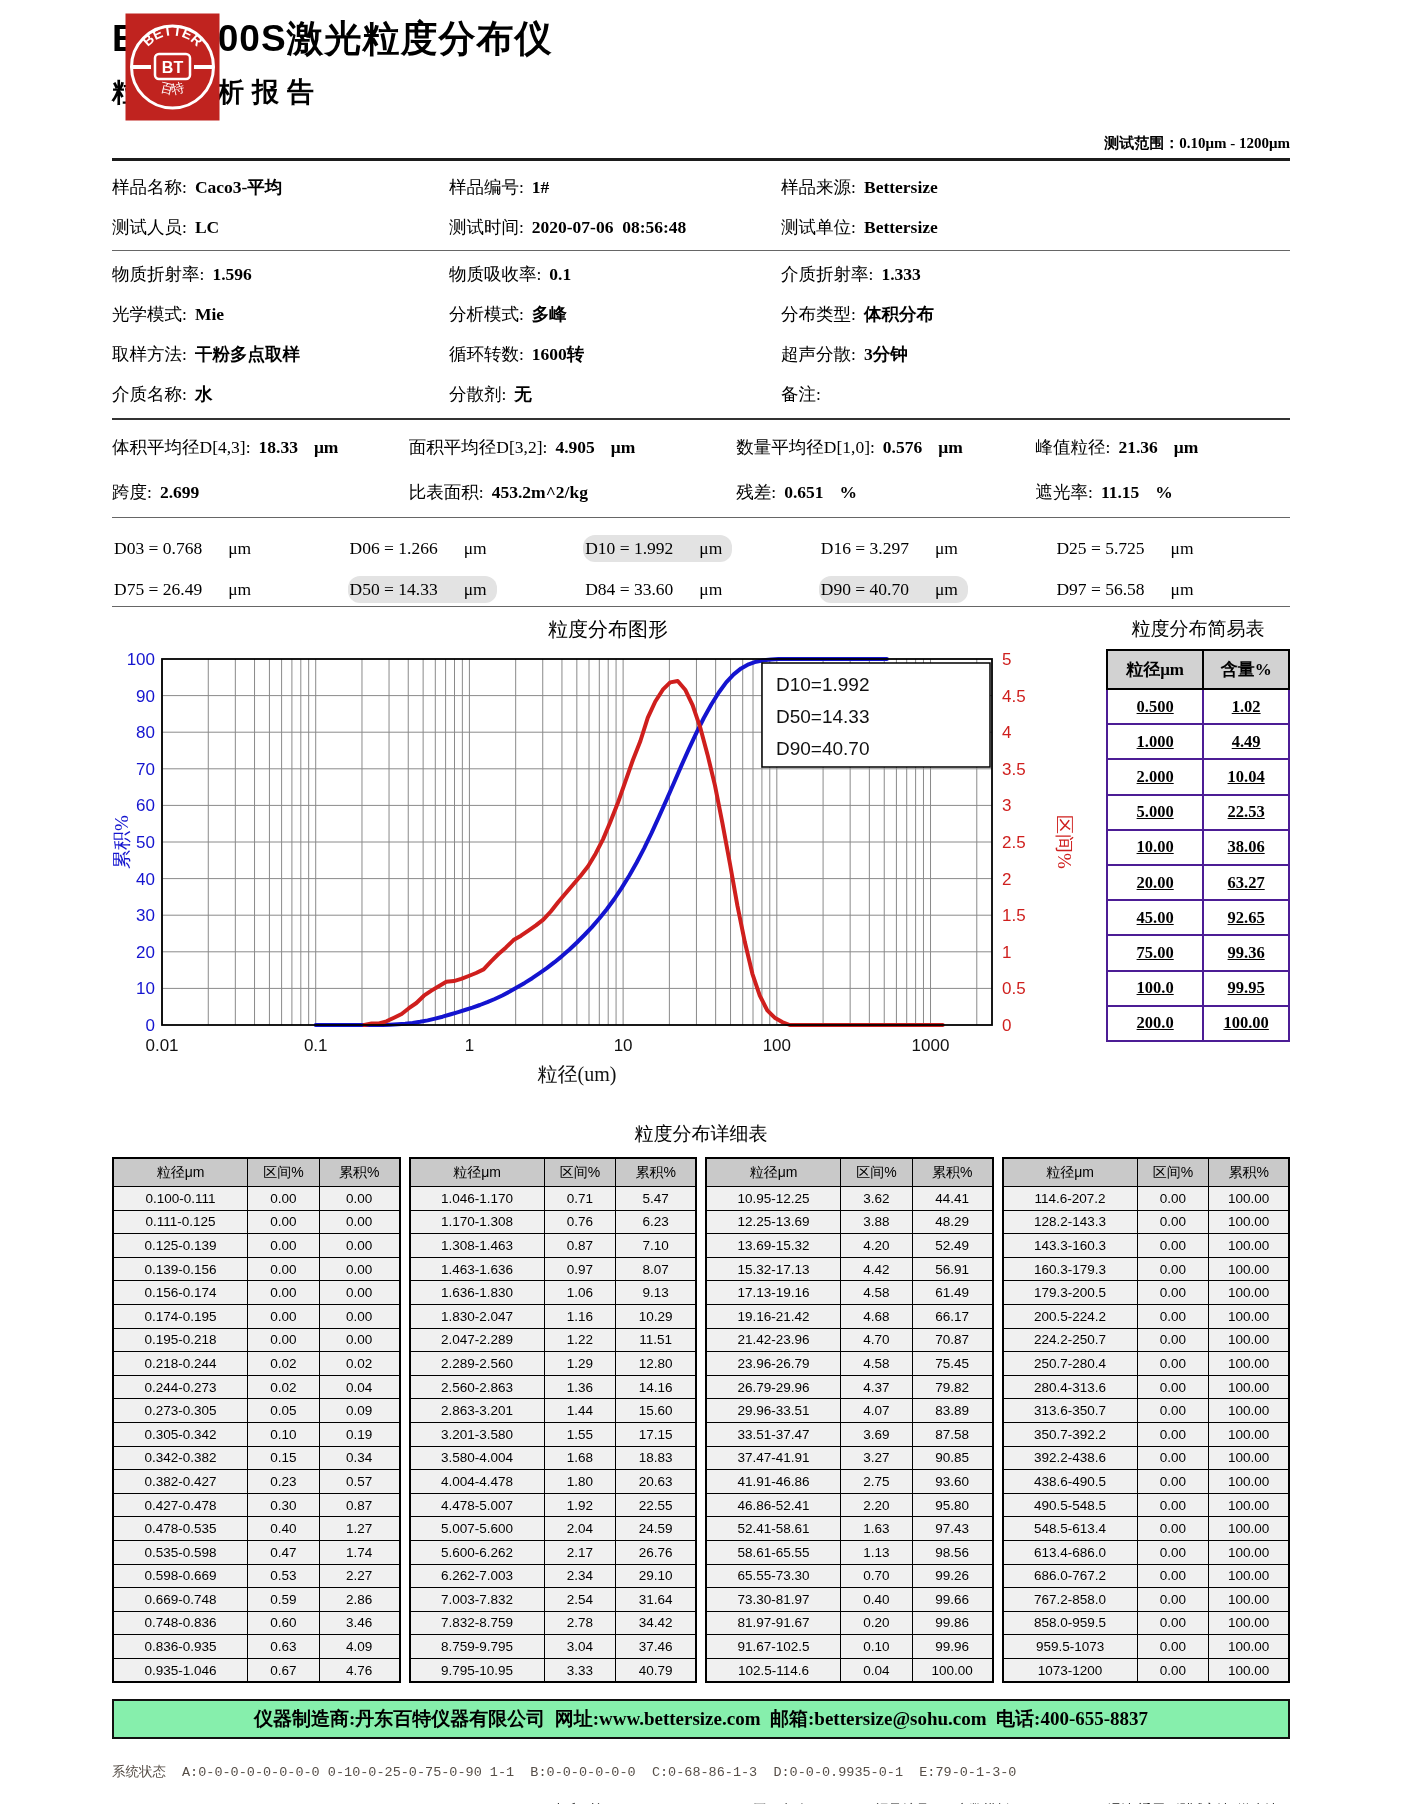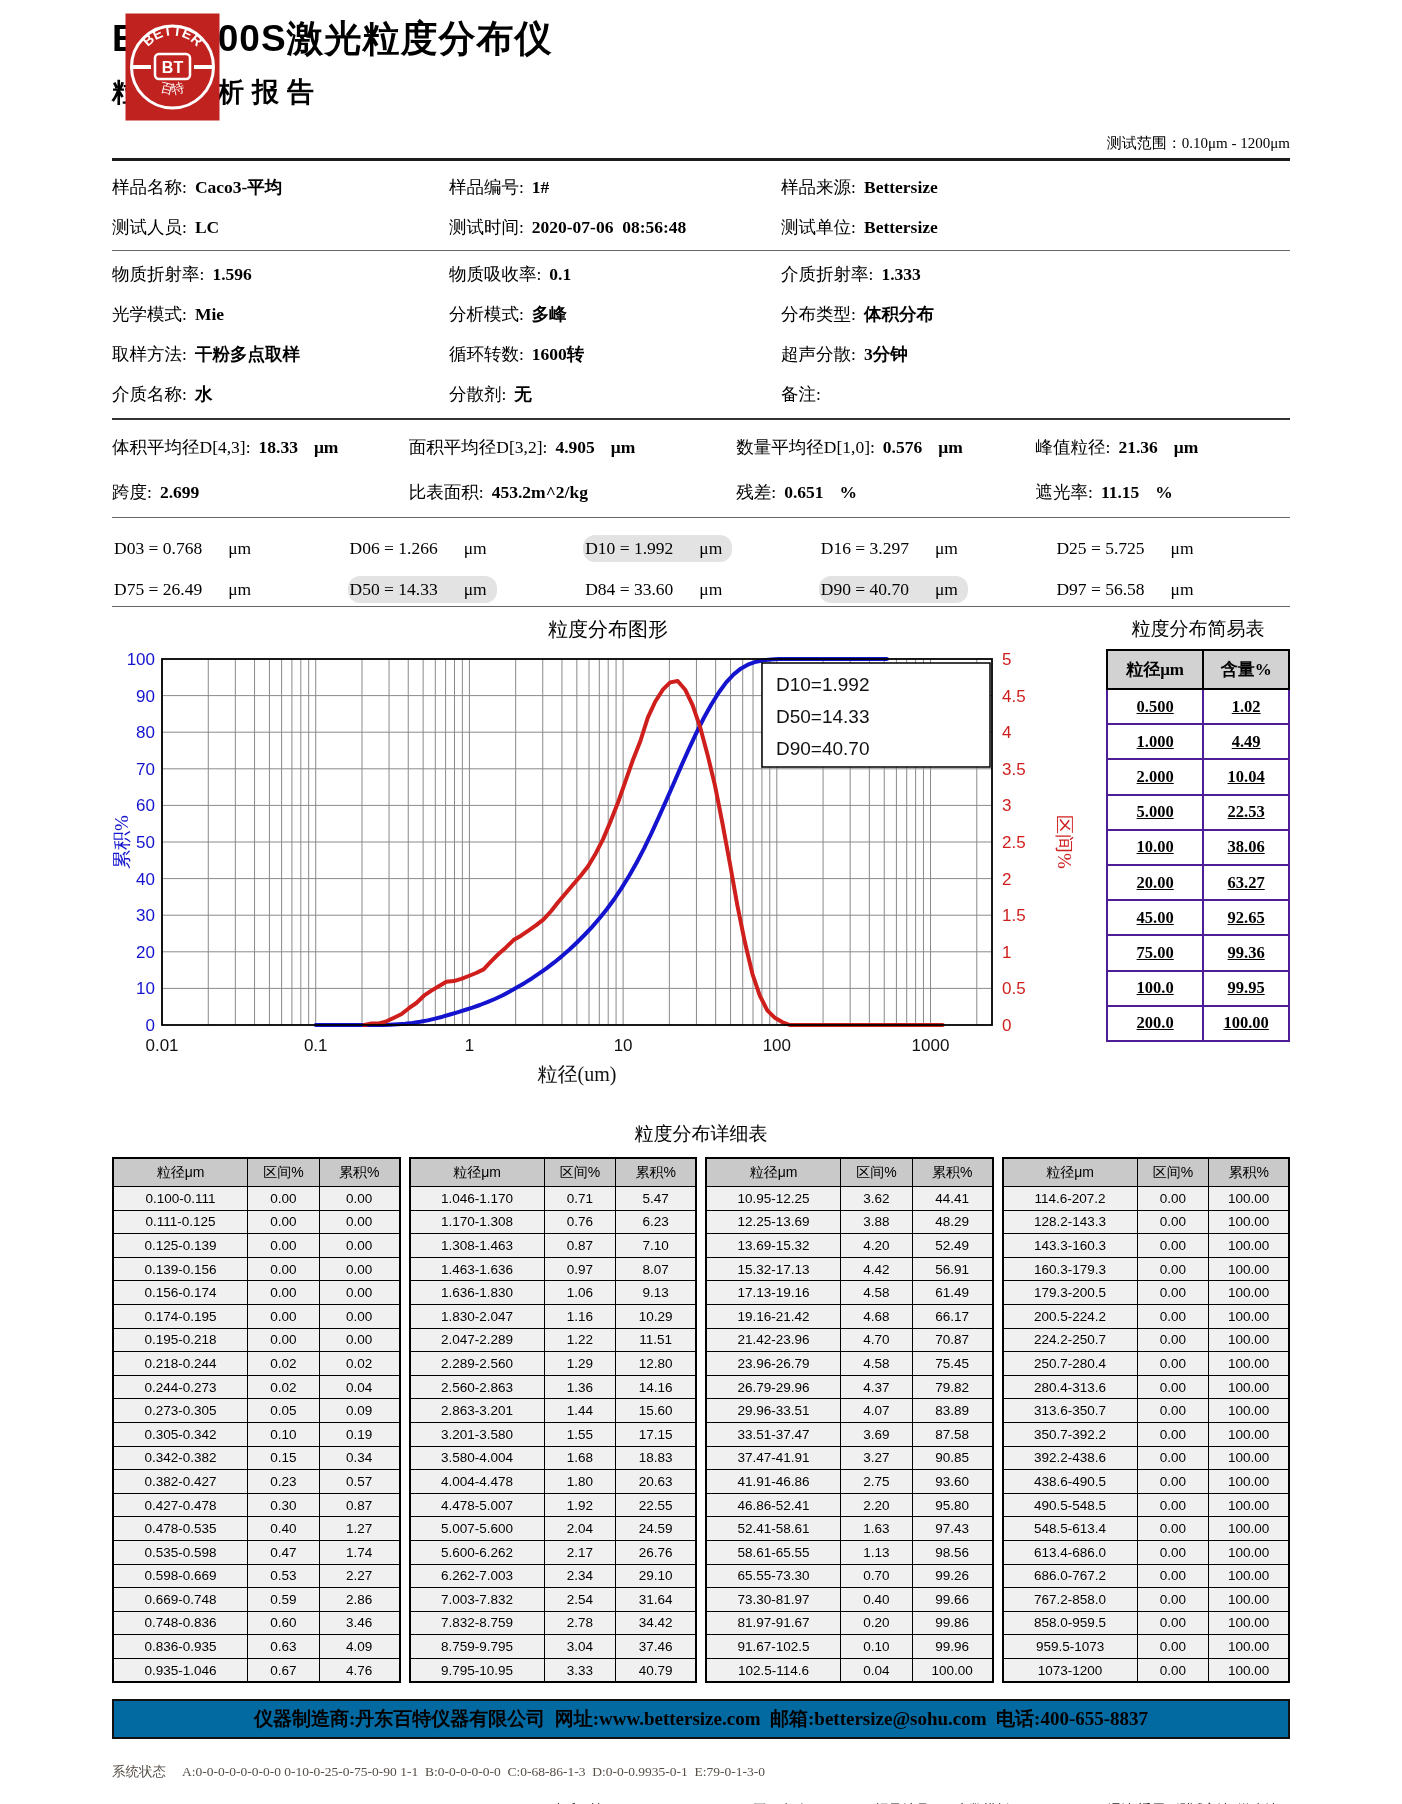--- a/index.html
+++ b/index.html
@@ -7,21 +7,21 @@
        font-family:"Liberation Serif",serif;color:#000;}
   .page{padding:0 112px;}
 
   
   .hdr{position:relative;height:158px;border-bottom:3px solid #1c1c1c;}
   .logo{position:absolute;left:12px;top:12px;width:97px;height:110px;}
   .titles{text-align:left;margin-right:150px;}
   .t1{font-size:37px;font-weight:bold;padding-top:14px;letter-spacing:1px;
       font-family:"Liberation Sans",sans-serif;}
   .t2{font-size:27px;font-weight:bold;margin-top:10px;letter-spacing:8px;}
-  .range{position:absolute;right:0;bottom:5px;font-size:15px;font-weight:normal;white-space:pre;}
+  .range{position:absolute;right:0;bottom:5px;font-size:15px;font-weight:bold;white-space:pre;}
 
   
   .iwrap{padding-top:6px;}
   .irow{display:flex;align-items:center;height:40px;font-size:17.5px;}
   .irow .c{display:flex;align-items:baseline;}
   .c1{width:28.6%;} .c2{width:28.2%;} .c3{flex:1;}
   .lab{white-space:pre;}
   .val{font-weight:bold;margin-left:8px;white-space:pre;}
   .rule-mid{border:none;border-top:2.5px solid #333;margin:4px 0;}
   .rule-thin{border:none;border-top:1.5px solid #666;margin:3px 0;}
@@ -51,23 +51,23 @@
   .dtitle{text-align:center;font-size:19px;margin-top:14px;}
   .dgroups{display:flex;gap:8px;margin-top:10px;}
   table.detail{border-collapse:collapse;flex:1;}
   table.detail th{background:#c9c9c9;border:1.5px solid #000;font-weight:normal;font-size:14px;
       height:25px;font-family:"Liberation Sans",sans-serif;}
   table.detail td{background:#f0f0f0;border:1px solid #000;text-align:center;font-size:13.5px;
       height:22.6px;padding:0;font-family:"Liberation Sans",sans-serif;}
   table.detail{border:2.5px solid #000;}
 
   
-  .fbox{margin-top:16px;border:2px solid #111;background:#0369a1;text-align:center;
+  .fbox{margin-top:16px;border:2px solid #111;background:#86efac;text-align:center;
         font-size:19px;font-weight:bold;height:36px;line-height:36px;white-space:pre;}
-  .sys{margin-top:24px;font-size:13.5px;color:#564e47;font-family:Liberation Serif, serif;white-space:pre;}
+  .sys{margin-top:24px;font-size:13.5px;color:#564e47;font-family:Liberation Mono, monospace;white-space:pre;}
   .syslab{margin-right:16px;}
   .bottom{margin-top:20px;font-size:13.5px;color:#222;text-align:center;padding-left:190px;
           font-family:"Liberation Sans",sans-serif;white-space:pre;}
 </style>
 </head>
 <body>
 
 <div class="page">
 
   <div class="hdr">

